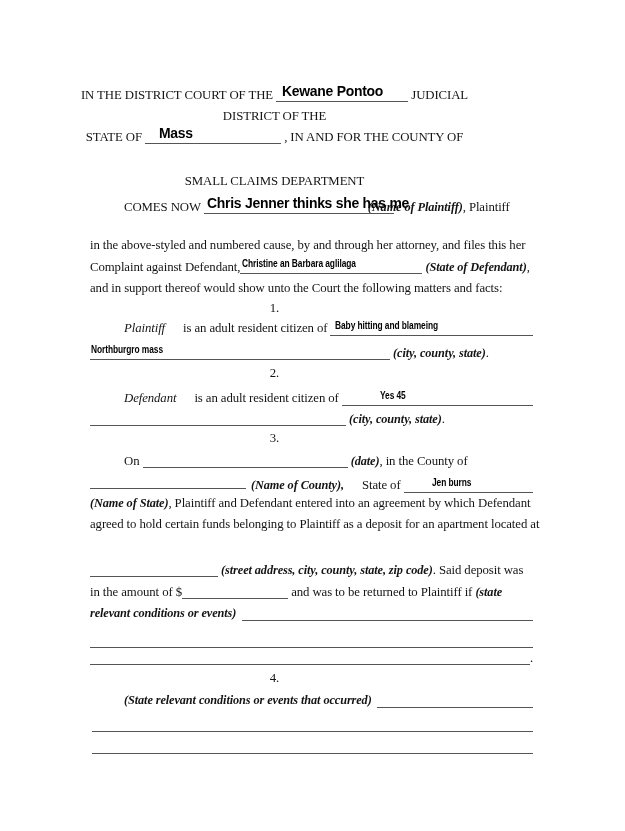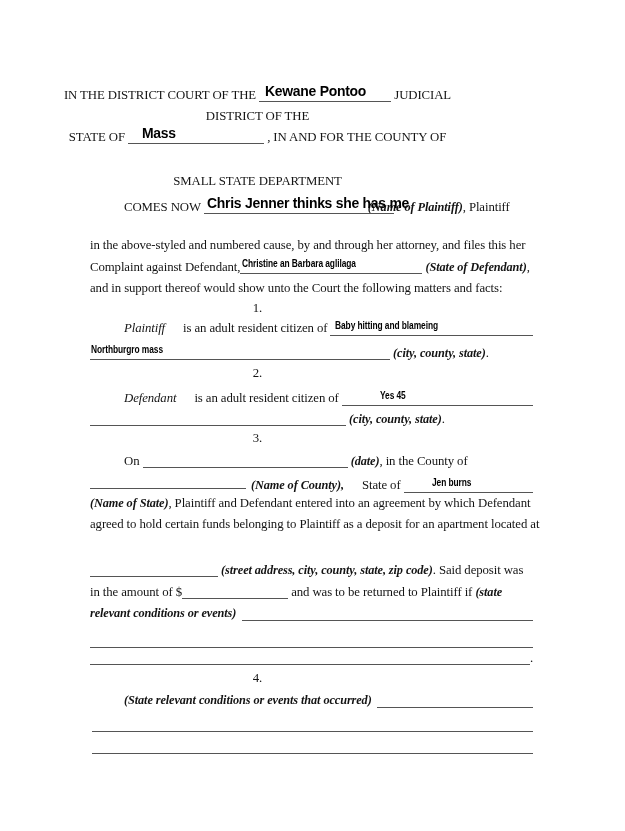--- a/index.html
+++ b/index.html
@@ -3,21 +3,21 @@
 <meta charset="utf-8">
 <style>
   html,body { margin:0; padding:0; background:#ffffff; }
   .page {
     position:relative; width:625px; height:831px; background:#ffffff;
     font-family:"Liberation Serif", serif; font-size:12.8px; color:#141414;
     letter-spacing:-0.1px; overflow:hidden;
   }
   .line { position:absolute; white-space:nowrap; line-height:18px; }
   .flexline { position:absolute; display:flex; align-items:baseline; line-height:18px; }
-  .center { left:0; width:515px; text-align:center; }
+  .center { left:0; width:515px; text-align:center;padding-left:17px; }
   .i  { font-style:italic; }
   .bi { font-style:italic; font-weight:bold; font-size:12.3px; }
   .blank {
     display:inline-block; position:relative; height:14px; vertical-align:-3px;
     border-bottom:1.4px solid #555555;
   }
   .blank-grow {
     flex:1 1 auto; position:relative; height:14px; align-self:flex-end;
     margin-bottom:1px; border-bottom:1.4px solid #555555;
   }
@@ -41,21 +41,21 @@
     <span>IN THE DISTRICT COURT OF THE</span>
     <span class="blank" style="width:132px"><span class="fill fill-lg" style="left:6px">Kewane Pontoo</span></span>
     <span>JUDICIAL</span>
   </div>
   <div class="line center" style="top:107px">DISTRICT OF THE</div>
   <div class="line center" style="top:128px">
     <span>STATE OF</span>
     <span class="blank" style="width:136px"><span class="fill fill-lg" style="left:14px">Mass</span></span>
     <span>, IN AND FOR THE COUNTY OF</span>
   </div>
-  <div class="line center" style="top:172px">SMALL STATE DEPARTMENT</div>
+  <div class="line center" style="top:172px">SMALL CLAIMS DEPARTMENT</div>
 
   <div class="line" style="left:124px; top:198px">
     <span>COMES NOW</span>
     <span class="blank" style="width:190px"><span class="fill fill-lg" style="left:3px">Chris Jenner thinks she has me</span></span><span class="bi" style="margin-left:-26px">(Name of Plaintiff)</span><span>, Plaintiff</span>
   </div>
   <div class="line" style="left:90px; top:236px">in the above-styled and numbered cause, by and through her attorney, and files this her</div>
   <div class="line" style="left:90px; top:258px">
     <span>Complaint against Defendant,</span><span class="blank" style="width:182px"><span class="fill fill-sm" style="left:2px">Christine an Barbara aglilaga</span></span>
     <span class="bi">(State of Defendant)</span><span>,</span>
   </div>

